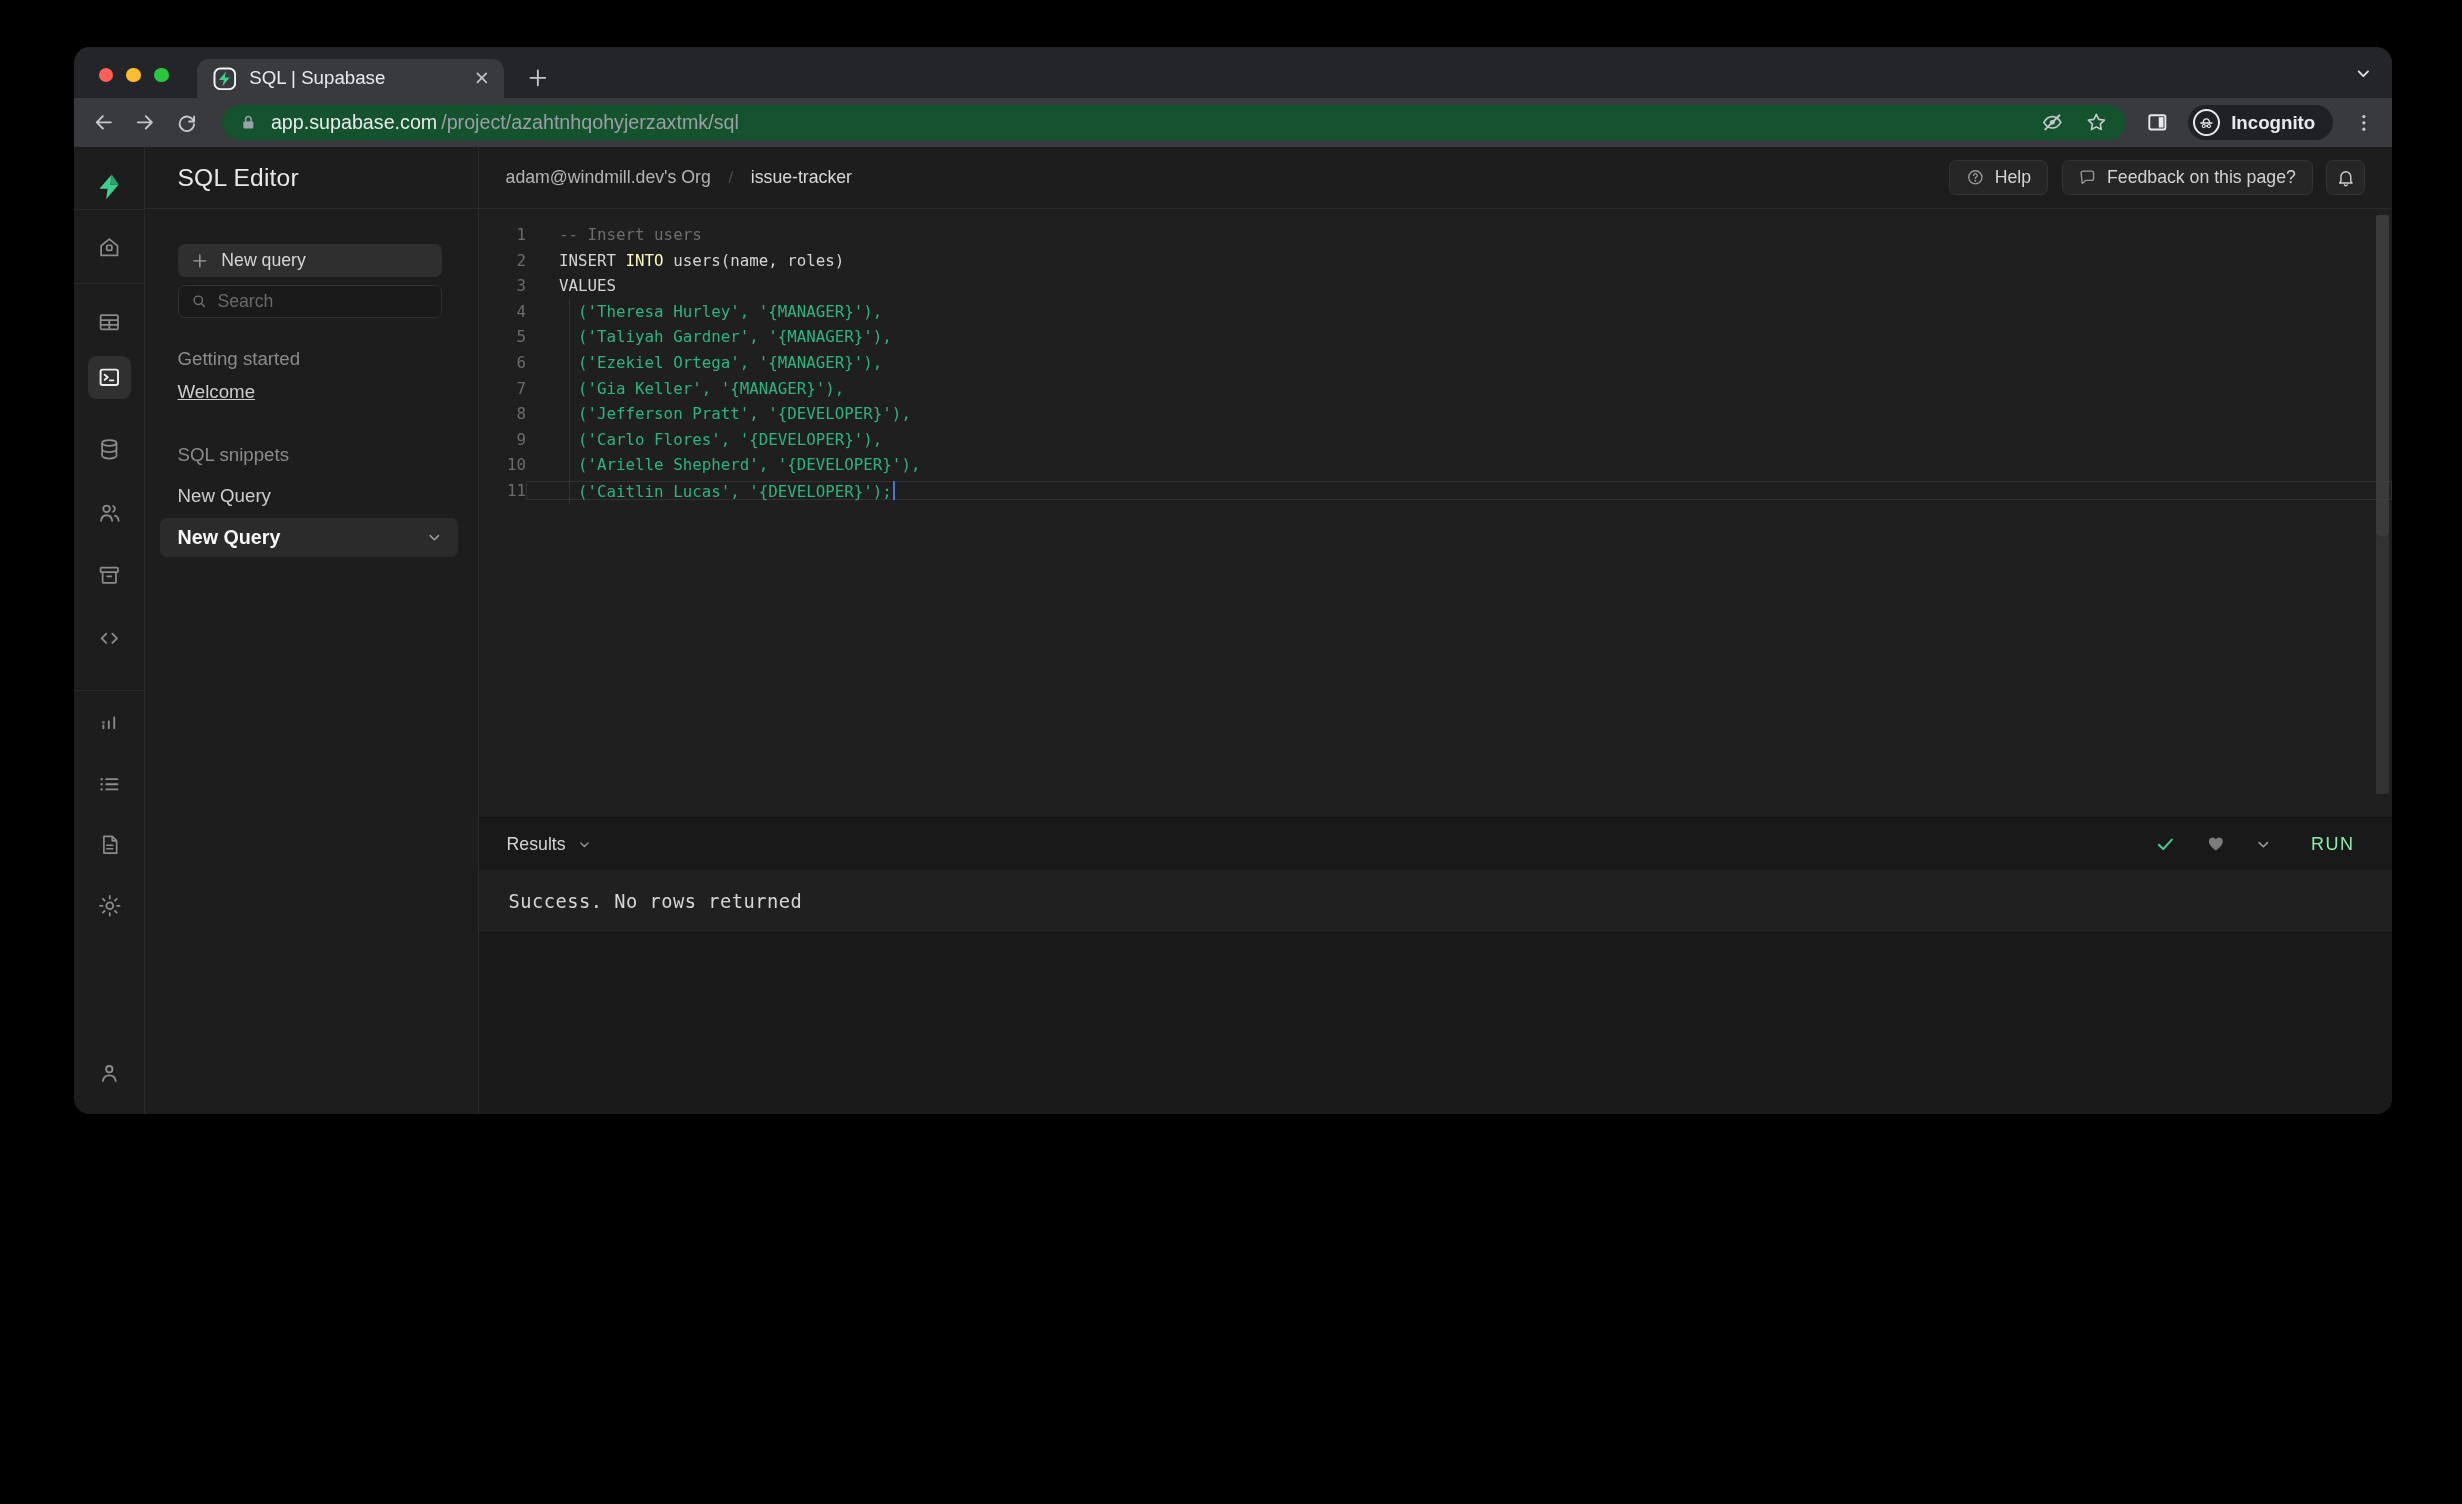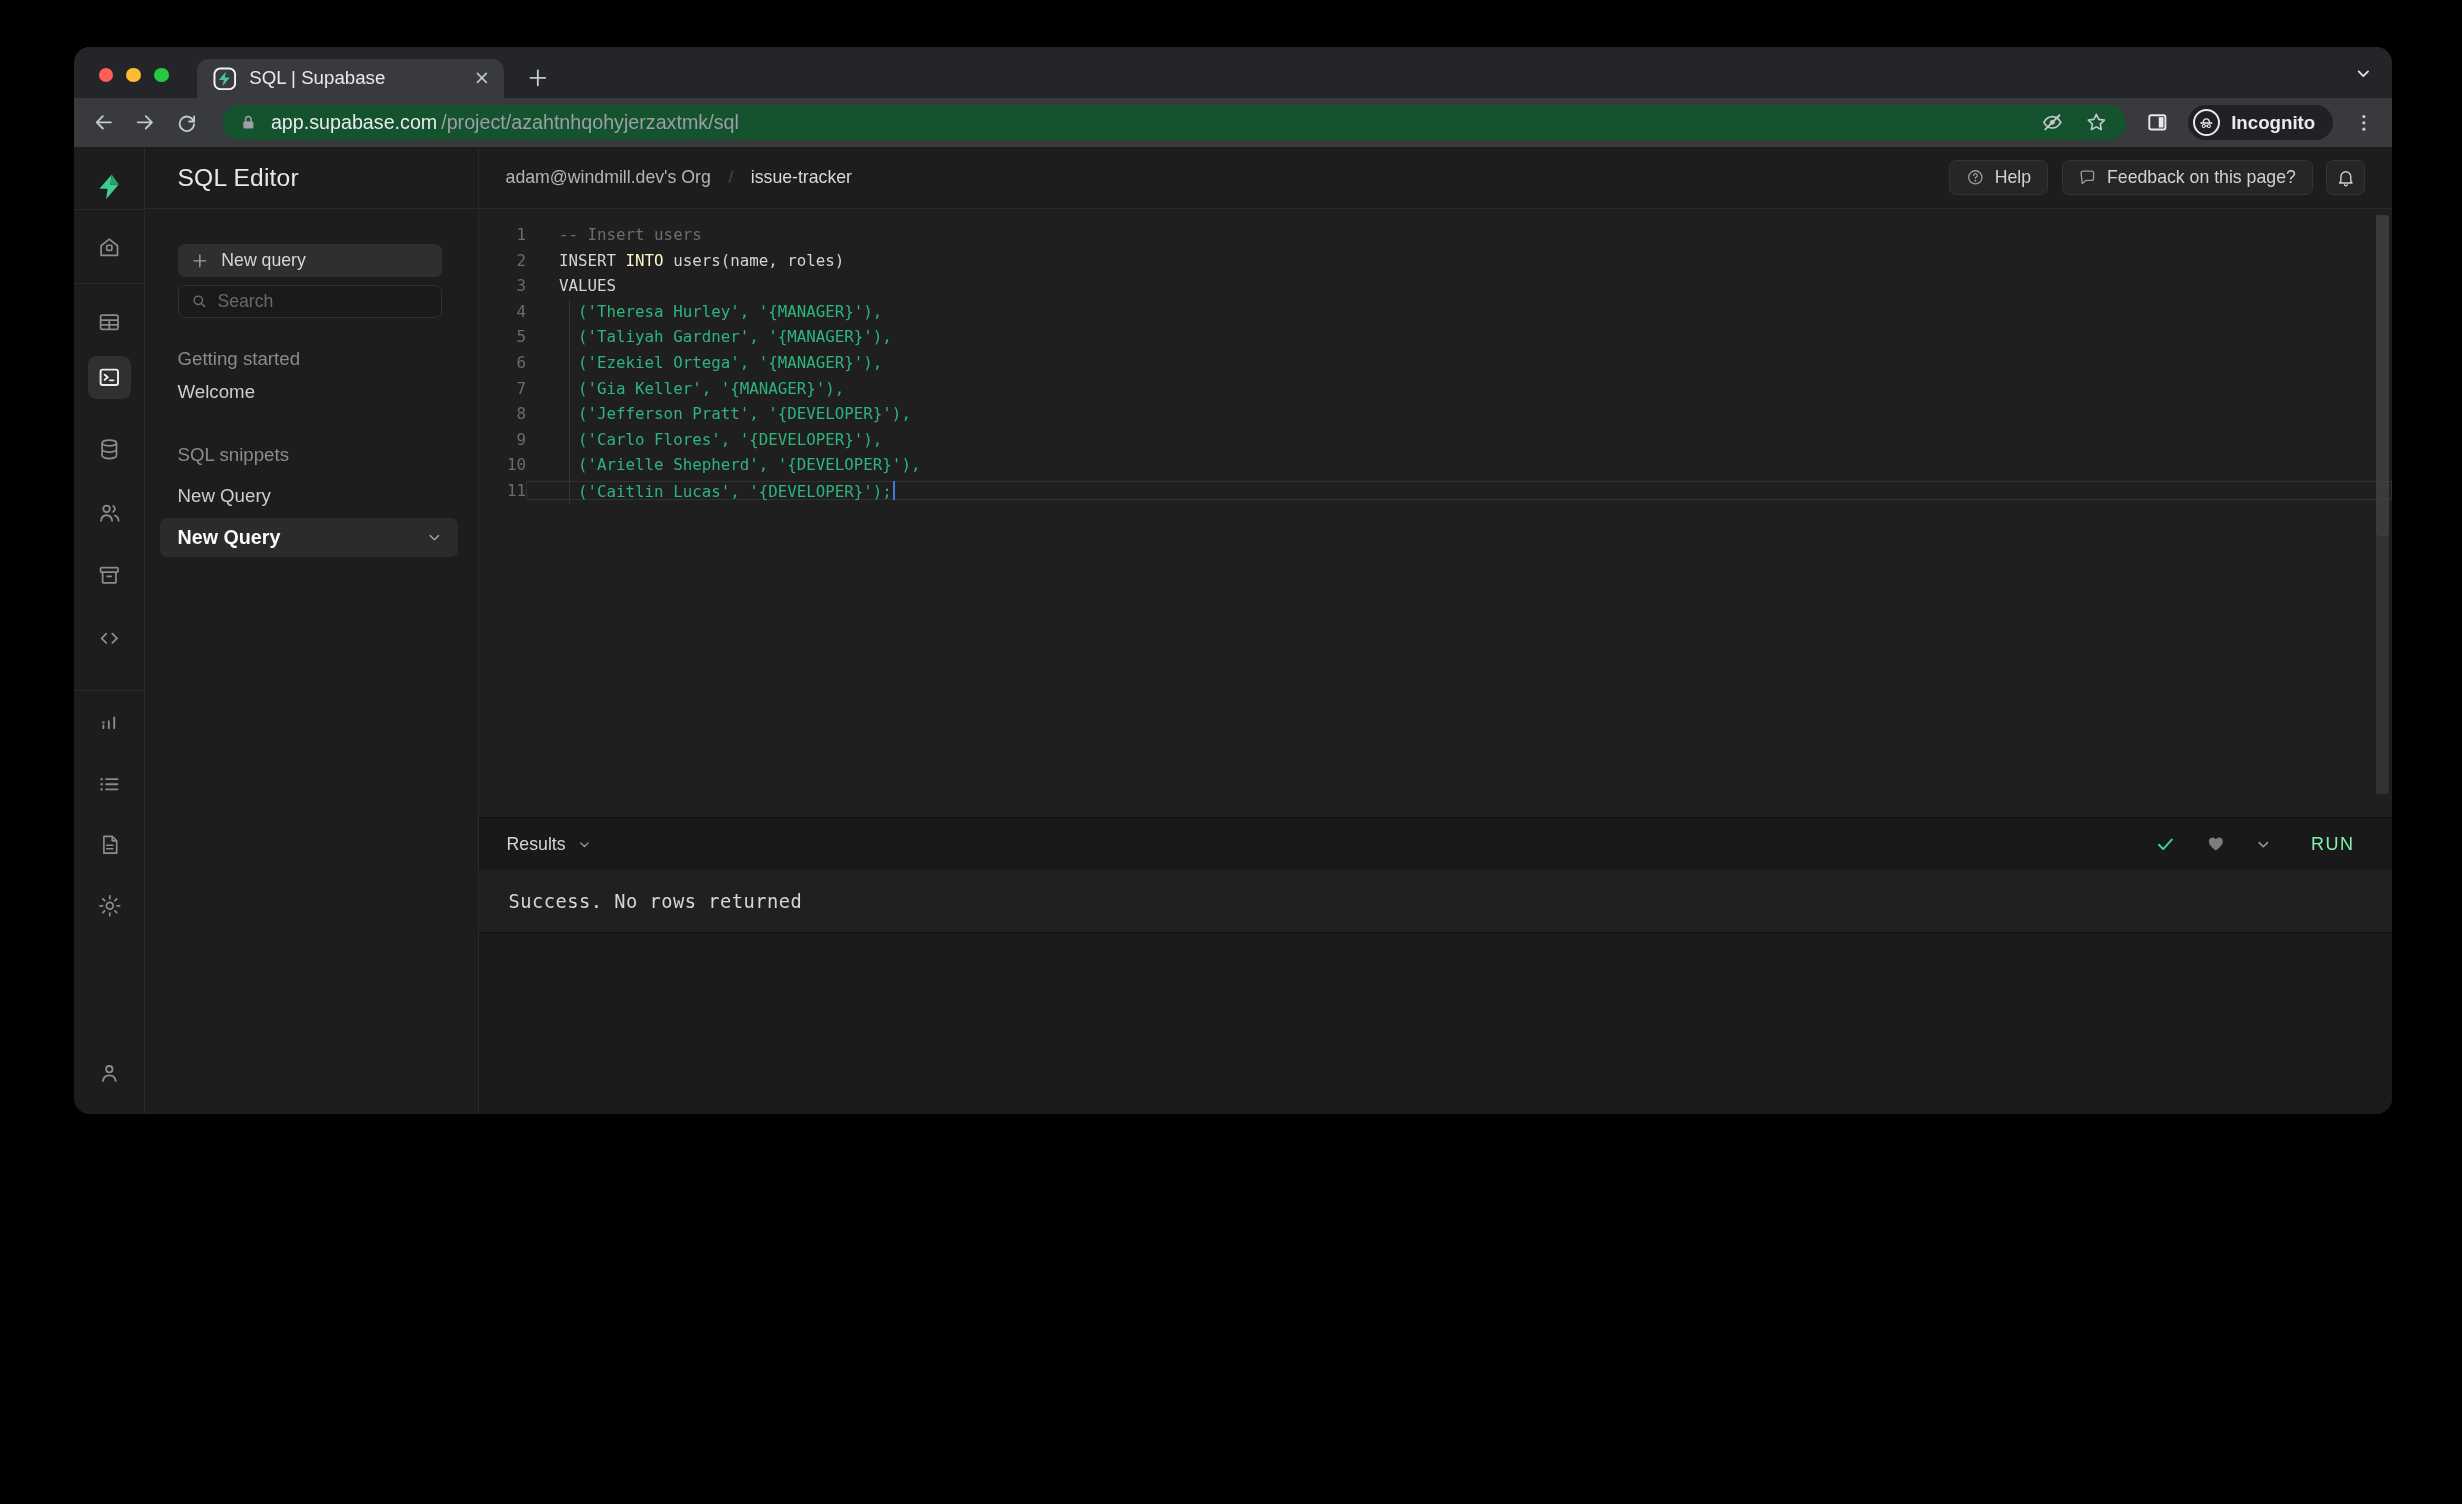--- a/index.html
+++ b/index.html
@@ -316,21 +316,21 @@
         <div class="search-box">
           <span style="color:#707070;">
             <svg width="16.7" height="16.7" viewBox="0 0 24 24" fill="none" stroke="currentColor" stroke-width="2" stroke-linecap="round">
                 <circle cx="10.5" cy="10.5" r="6"></circle>
                 <path d="M15 15l4.5 4.5"></path>
               </svg>
           </span>
           <input type="text" placeholder="Search" style="">
         </div>
         <span class="sec-label" style="top:193px;margin-top:8px;">Getting started</span>
-        <span class="panel-item" style="top:234px;">Welcome</span>
+        <span class="panel-item" style="top:234px;text-decoration:underline;">Welcome</span>
         <span class="sec-label" style="top:297px;">SQL snippets</span>
         <span class="panel-item" style="top:338px;">New Query</span>
         <div class="sel-row">
           <span class="lbl">New Query</span>
           <span class="chev">
             <svg width="16.7" height="16.7" viewBox="0 0 24 24" fill="none" stroke="currentColor" stroke-width="2.2" stroke-linecap="round" stroke-linejoin="round">
                 <path d="M6 9.5l6 6 6-6"></path>
               </svg>
           </span>
         </div>

